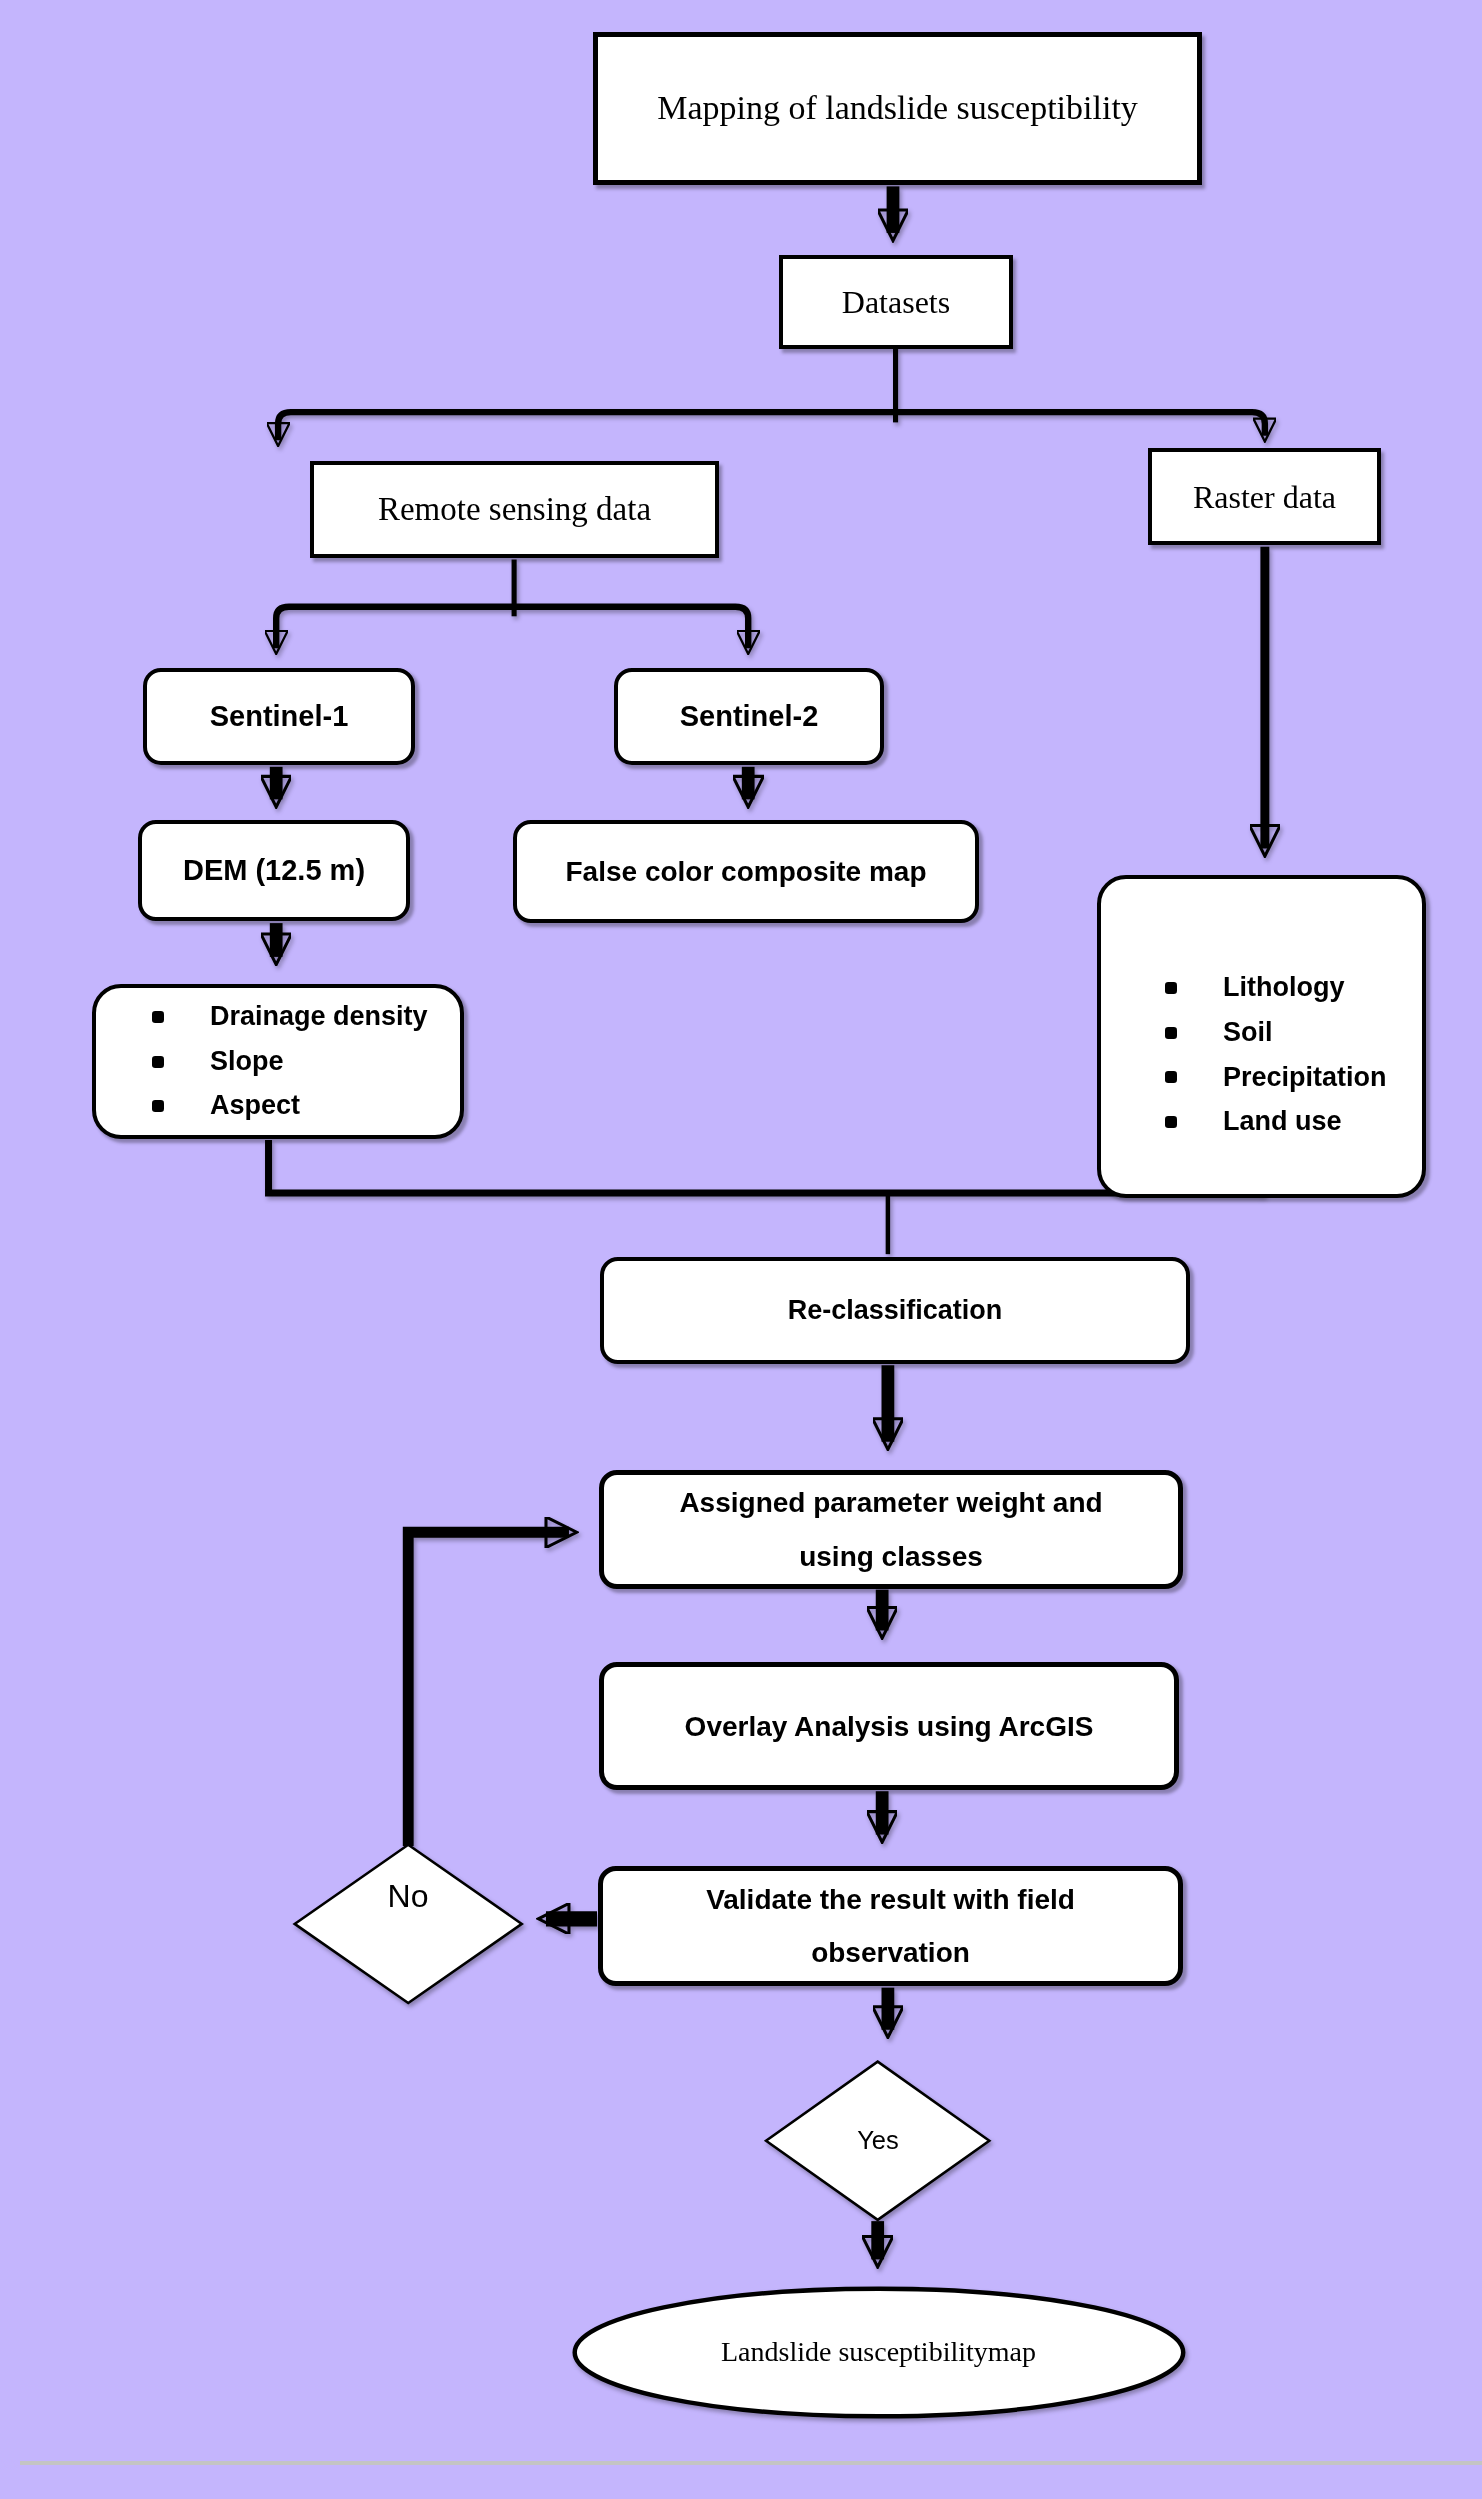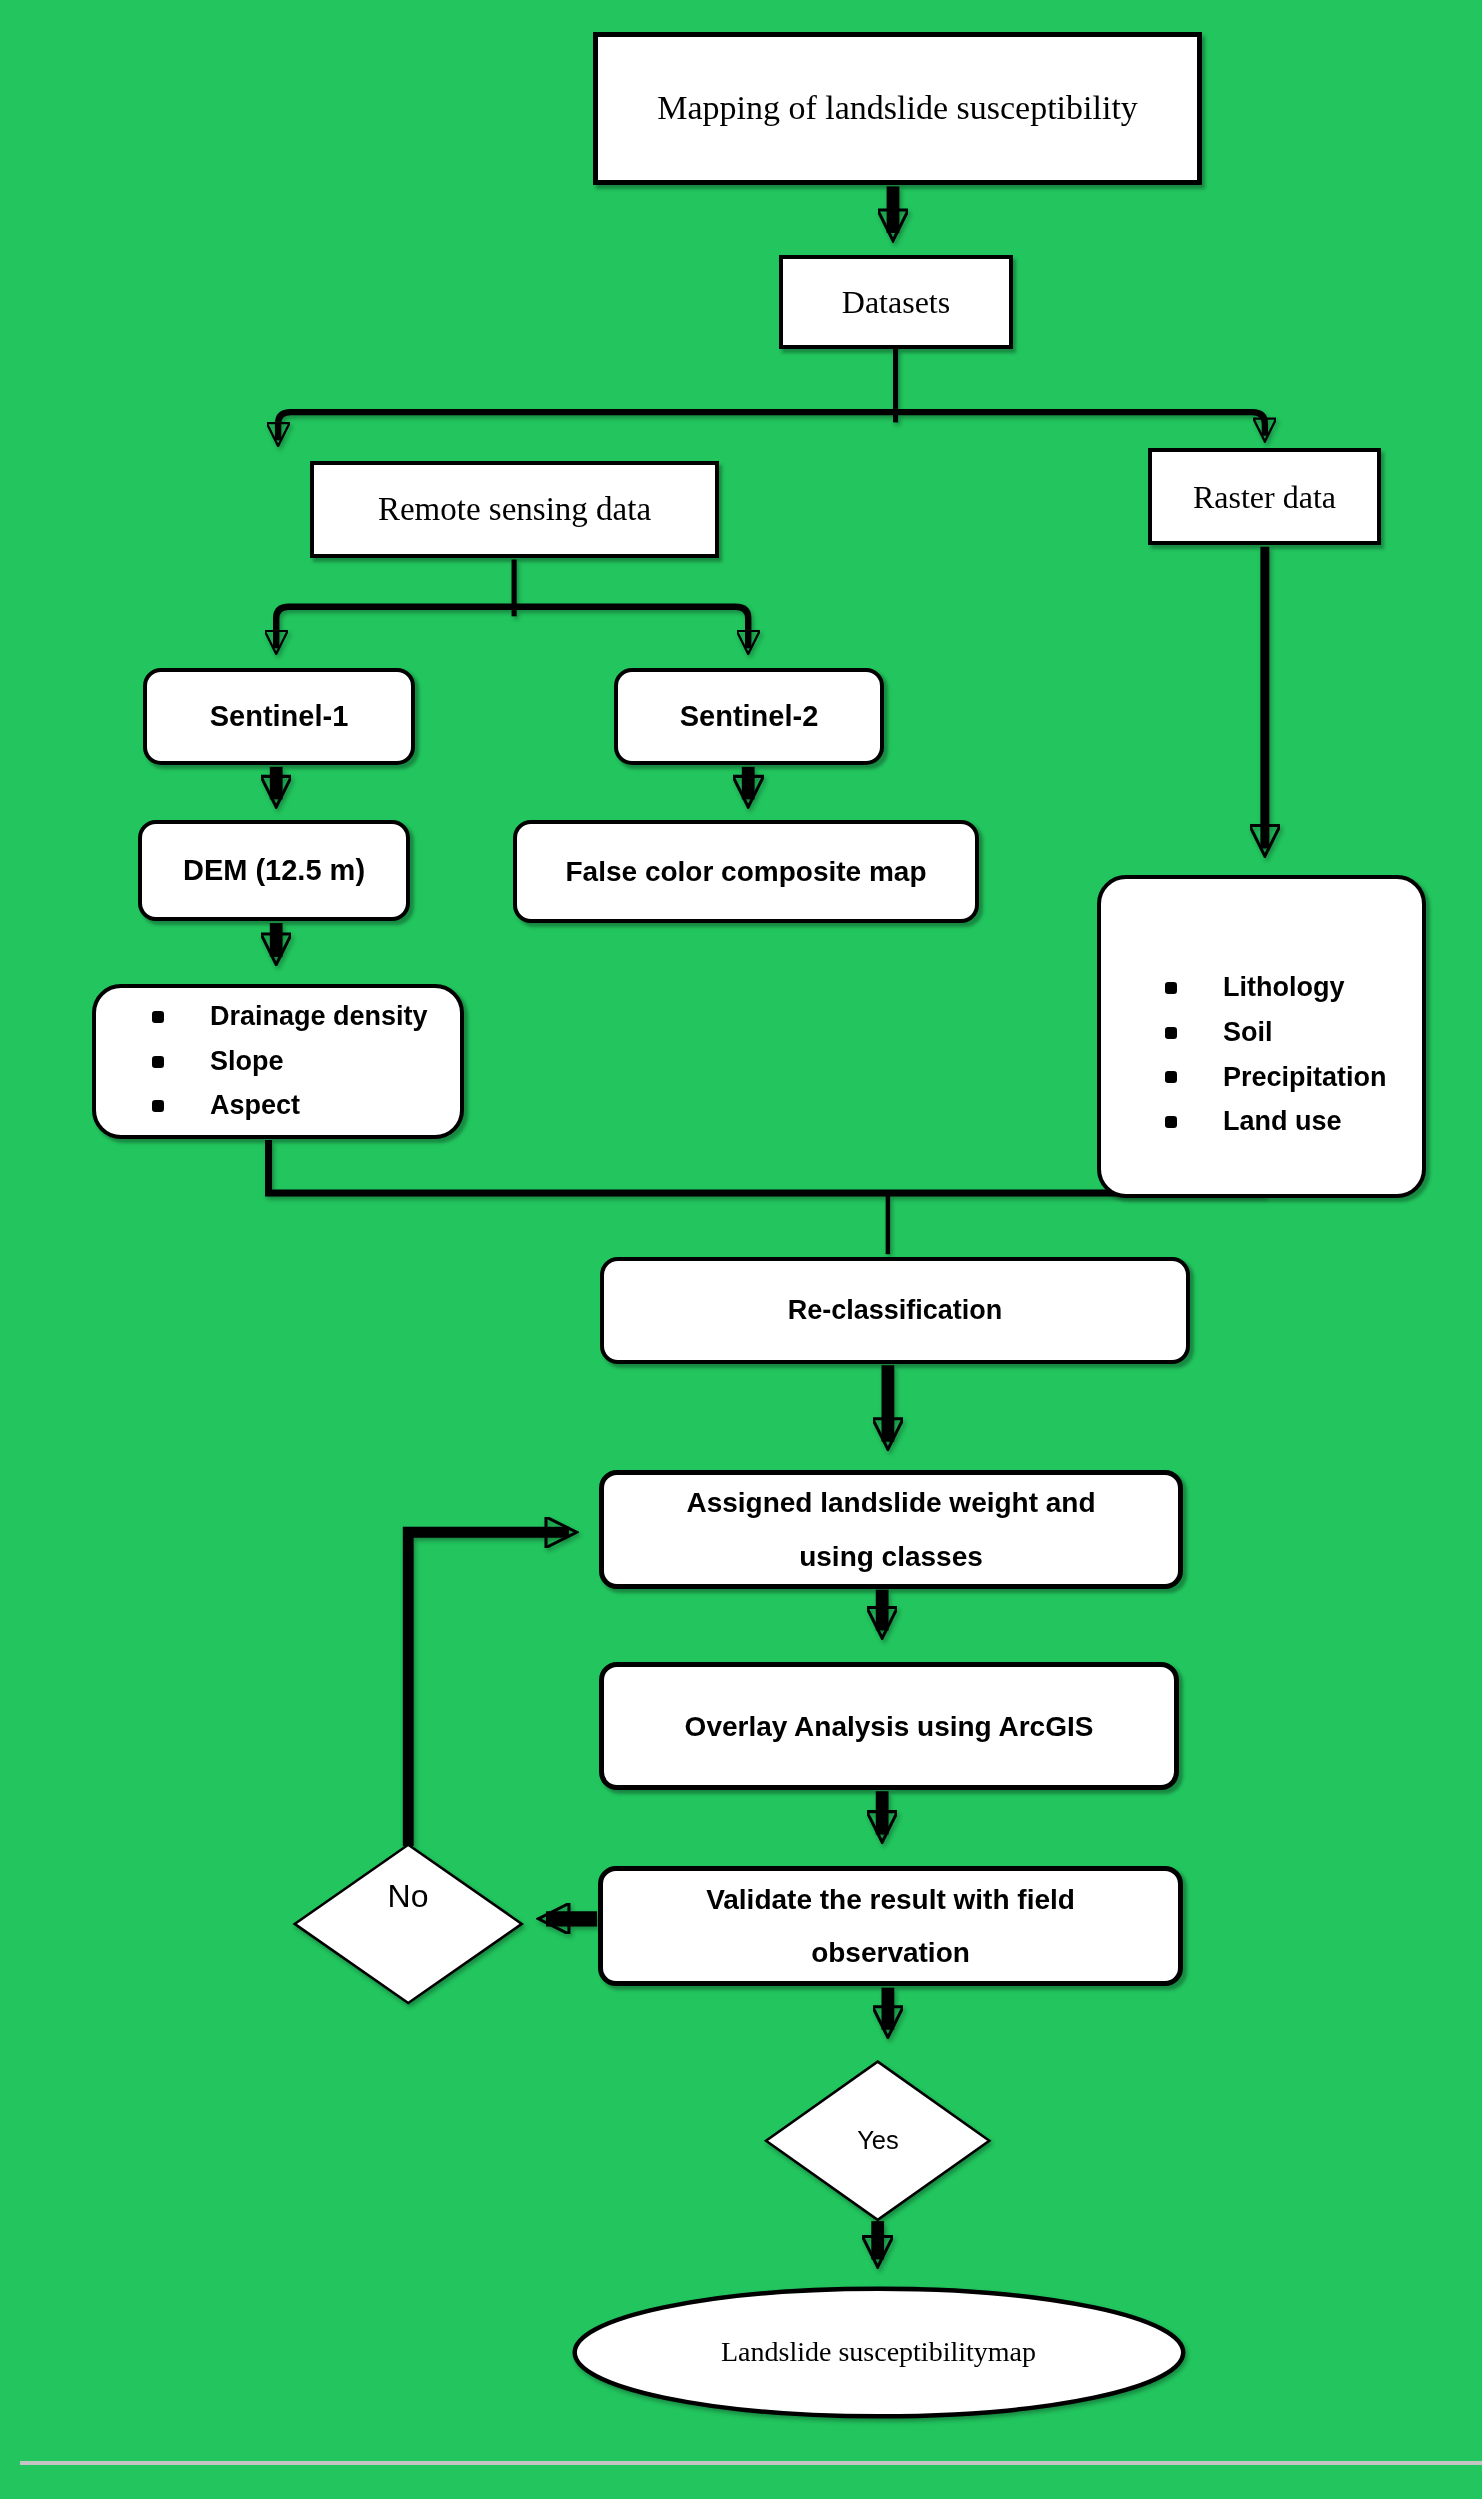--- a/index.html
+++ b/index.html
@@ -4,21 +4,21 @@
 <style>
   html, body {
     margin: 0; padding: 0;
     width: 1483px; height: 2500px;
     background: #ffffff;
     overflow: hidden;
   }
   #canvas {
     position: relative;
     width: 1483px; height: 2500px;
-    background: #22c55e;
+    background: #c4b5fd;
   }
   #connectors {
     position: absolute; left: 0; top: 0;
     filter: drop-shadow(2.6px 3.2px 1.9px rgba(0,0,0,0.30));
   }
   #connectors path { stroke: #000000; fill: none; }
   #connectors .shape { fill: #ffffff; stroke: #000000; }
   .node {
     position: absolute;
     background: #ffffff;
@@ -177,21 +177,21 @@
           <span>Land use</span>
         </li>
     </ul>
   </div>
 
   <div class="node sans round" style="left:600px; top:1257px; width:590px; height:107px; font-size:27px;">
     <span>Re-classification</span>
   </div>
 
   <div class="node sans round thick twoline" style="left:599px; top:1470px; width:584px; height:119px; font-size:28px;">
-    <div>Assigned landslide weight and</div>
+    <div>Assigned parameter weight and</div>
     <div>using classes</div>
   </div>
 
   <div class="node sans round thick" style="left:599px; top:1662px; width:580px; height:128px; font-size:28px;">
     <span>Overlay Analysis using ArcGIS</span>
   </div>
 
   <div class="node sans round thick twoline" style="left:598px; top:1866px; width:585px; height:120px; font-size:28px;">
     <div>Validate the result with field</div>
     <div>observation</div>

